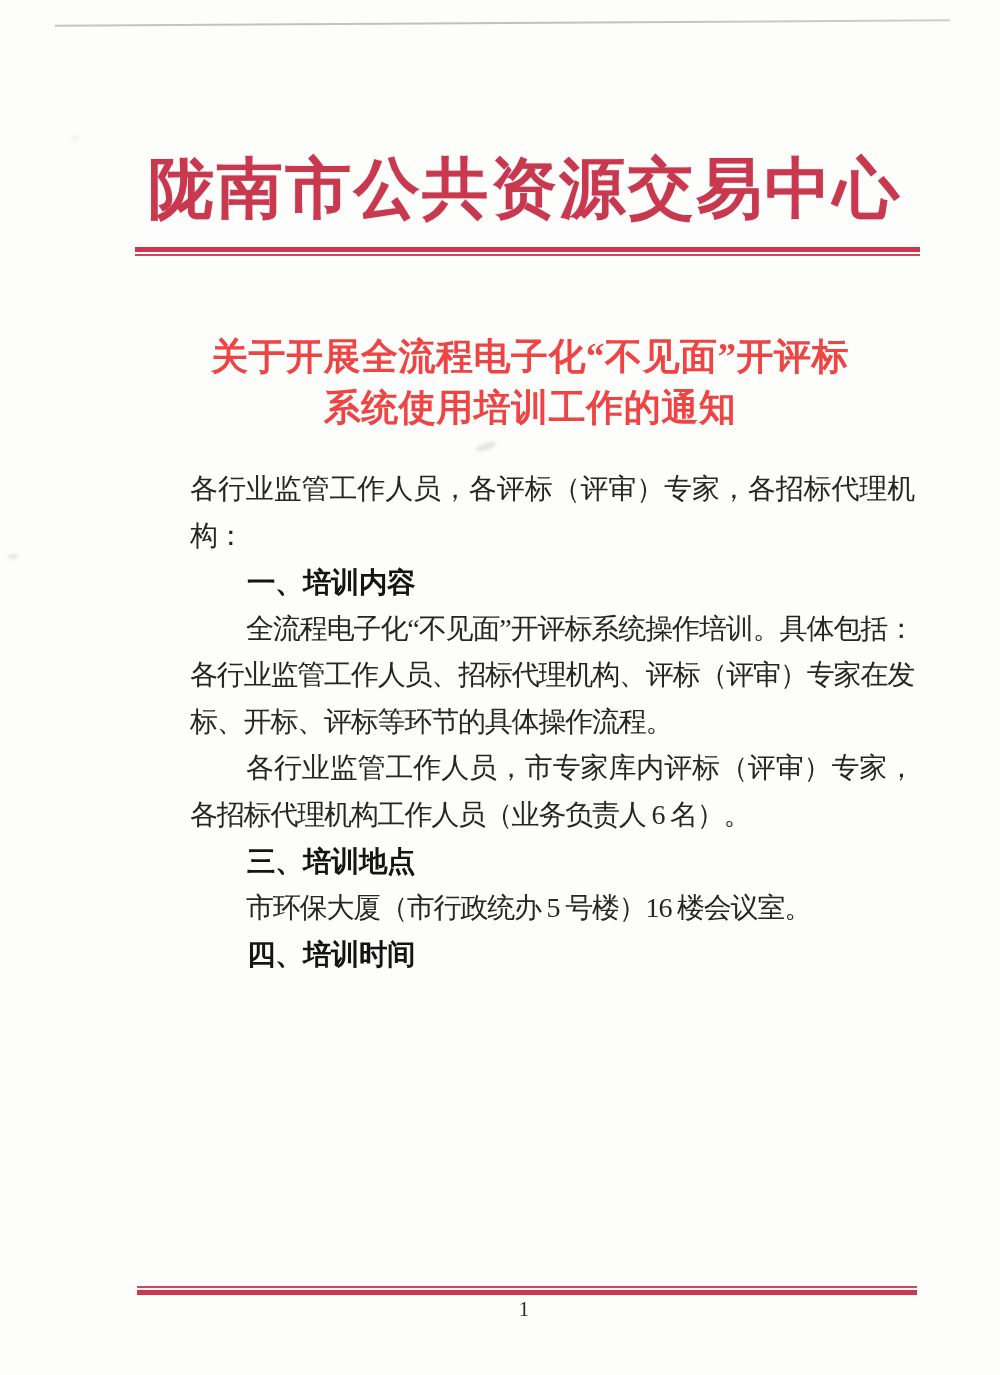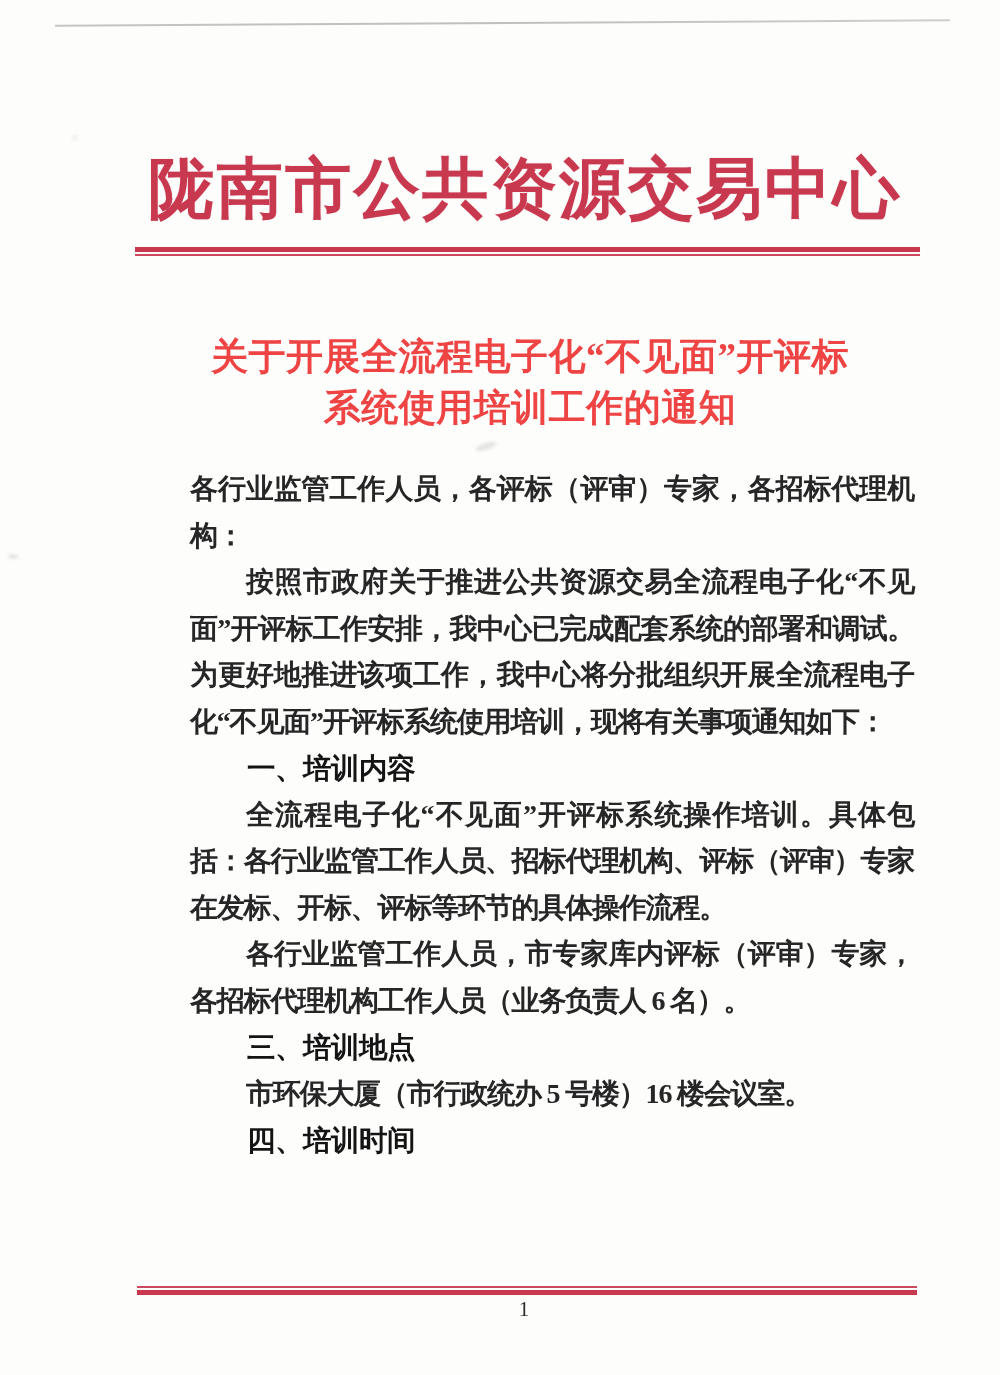--- a/index.html
+++ b/index.html
@@ -80,21 +80,20 @@
     left: 190px;
     width: 724px;
     font-size: 28px;
     line-height: 46.5px;
     letter-spacing: -1.2px;
     color: #262626;
     text-align: justify;
   }
   .doc-body p {
     margin: 0;
-    font-weight: bold;
   }
   .para-indent { text-indent: 2em; }
   .section-heading {
     margin: 0;
     font-size: 28.5px;
     line-height: 46.5px;
     font-weight: 700;
     text-indent: 2em;
     letter-spacing: -0.5px;
     color: #141414;
@@ -139,21 +138,20 @@
   </div>
 
   <div class="doc-title">
     <div>关于开展全流程电子化“不见面”开评标</div>
     <div>系统使用培训工作的通知</div>
   </div>
 
   <div class="doc-body">
     <p class="salutation">各行业监管工作人员，各评标（评审）专家，各招标代理机构：</p>
 
-    <p class="para-indent">按照市政府关于推进公共资源交易全流程电子化“不见面”开评标工作安排，我中心已完成配套系统的部署和调试。为更好地推进该项工作，我中心将分批组织开展全流程电子化“不见面”开评标系统使用培训，现将有关事项通知如下：</p>
 
     <h2 class="section-heading">一、培训内容</h2>
     <p class="para-indent">全流程电子化“不见面”开评标系统操作培训。具体包括：各行业监管工作人员、招标代理机构、评标（评审）专家在发标、开标、评标等环节的具体操作流程。</p>
 
     <p class="para-indent">各行业监管工作人员，市专家库内评标（评审）专家，各招标代理机构工作人员（业务负责人 6 名）。</p>
 
     <h2 class="section-heading">三、培训地点</h2>
     <p class="para-indent">市环保大厦（市行政统办 5 号楼）16 楼会议室。</p>
 
     <h2 class="section-heading">四、培训时间</h2>

